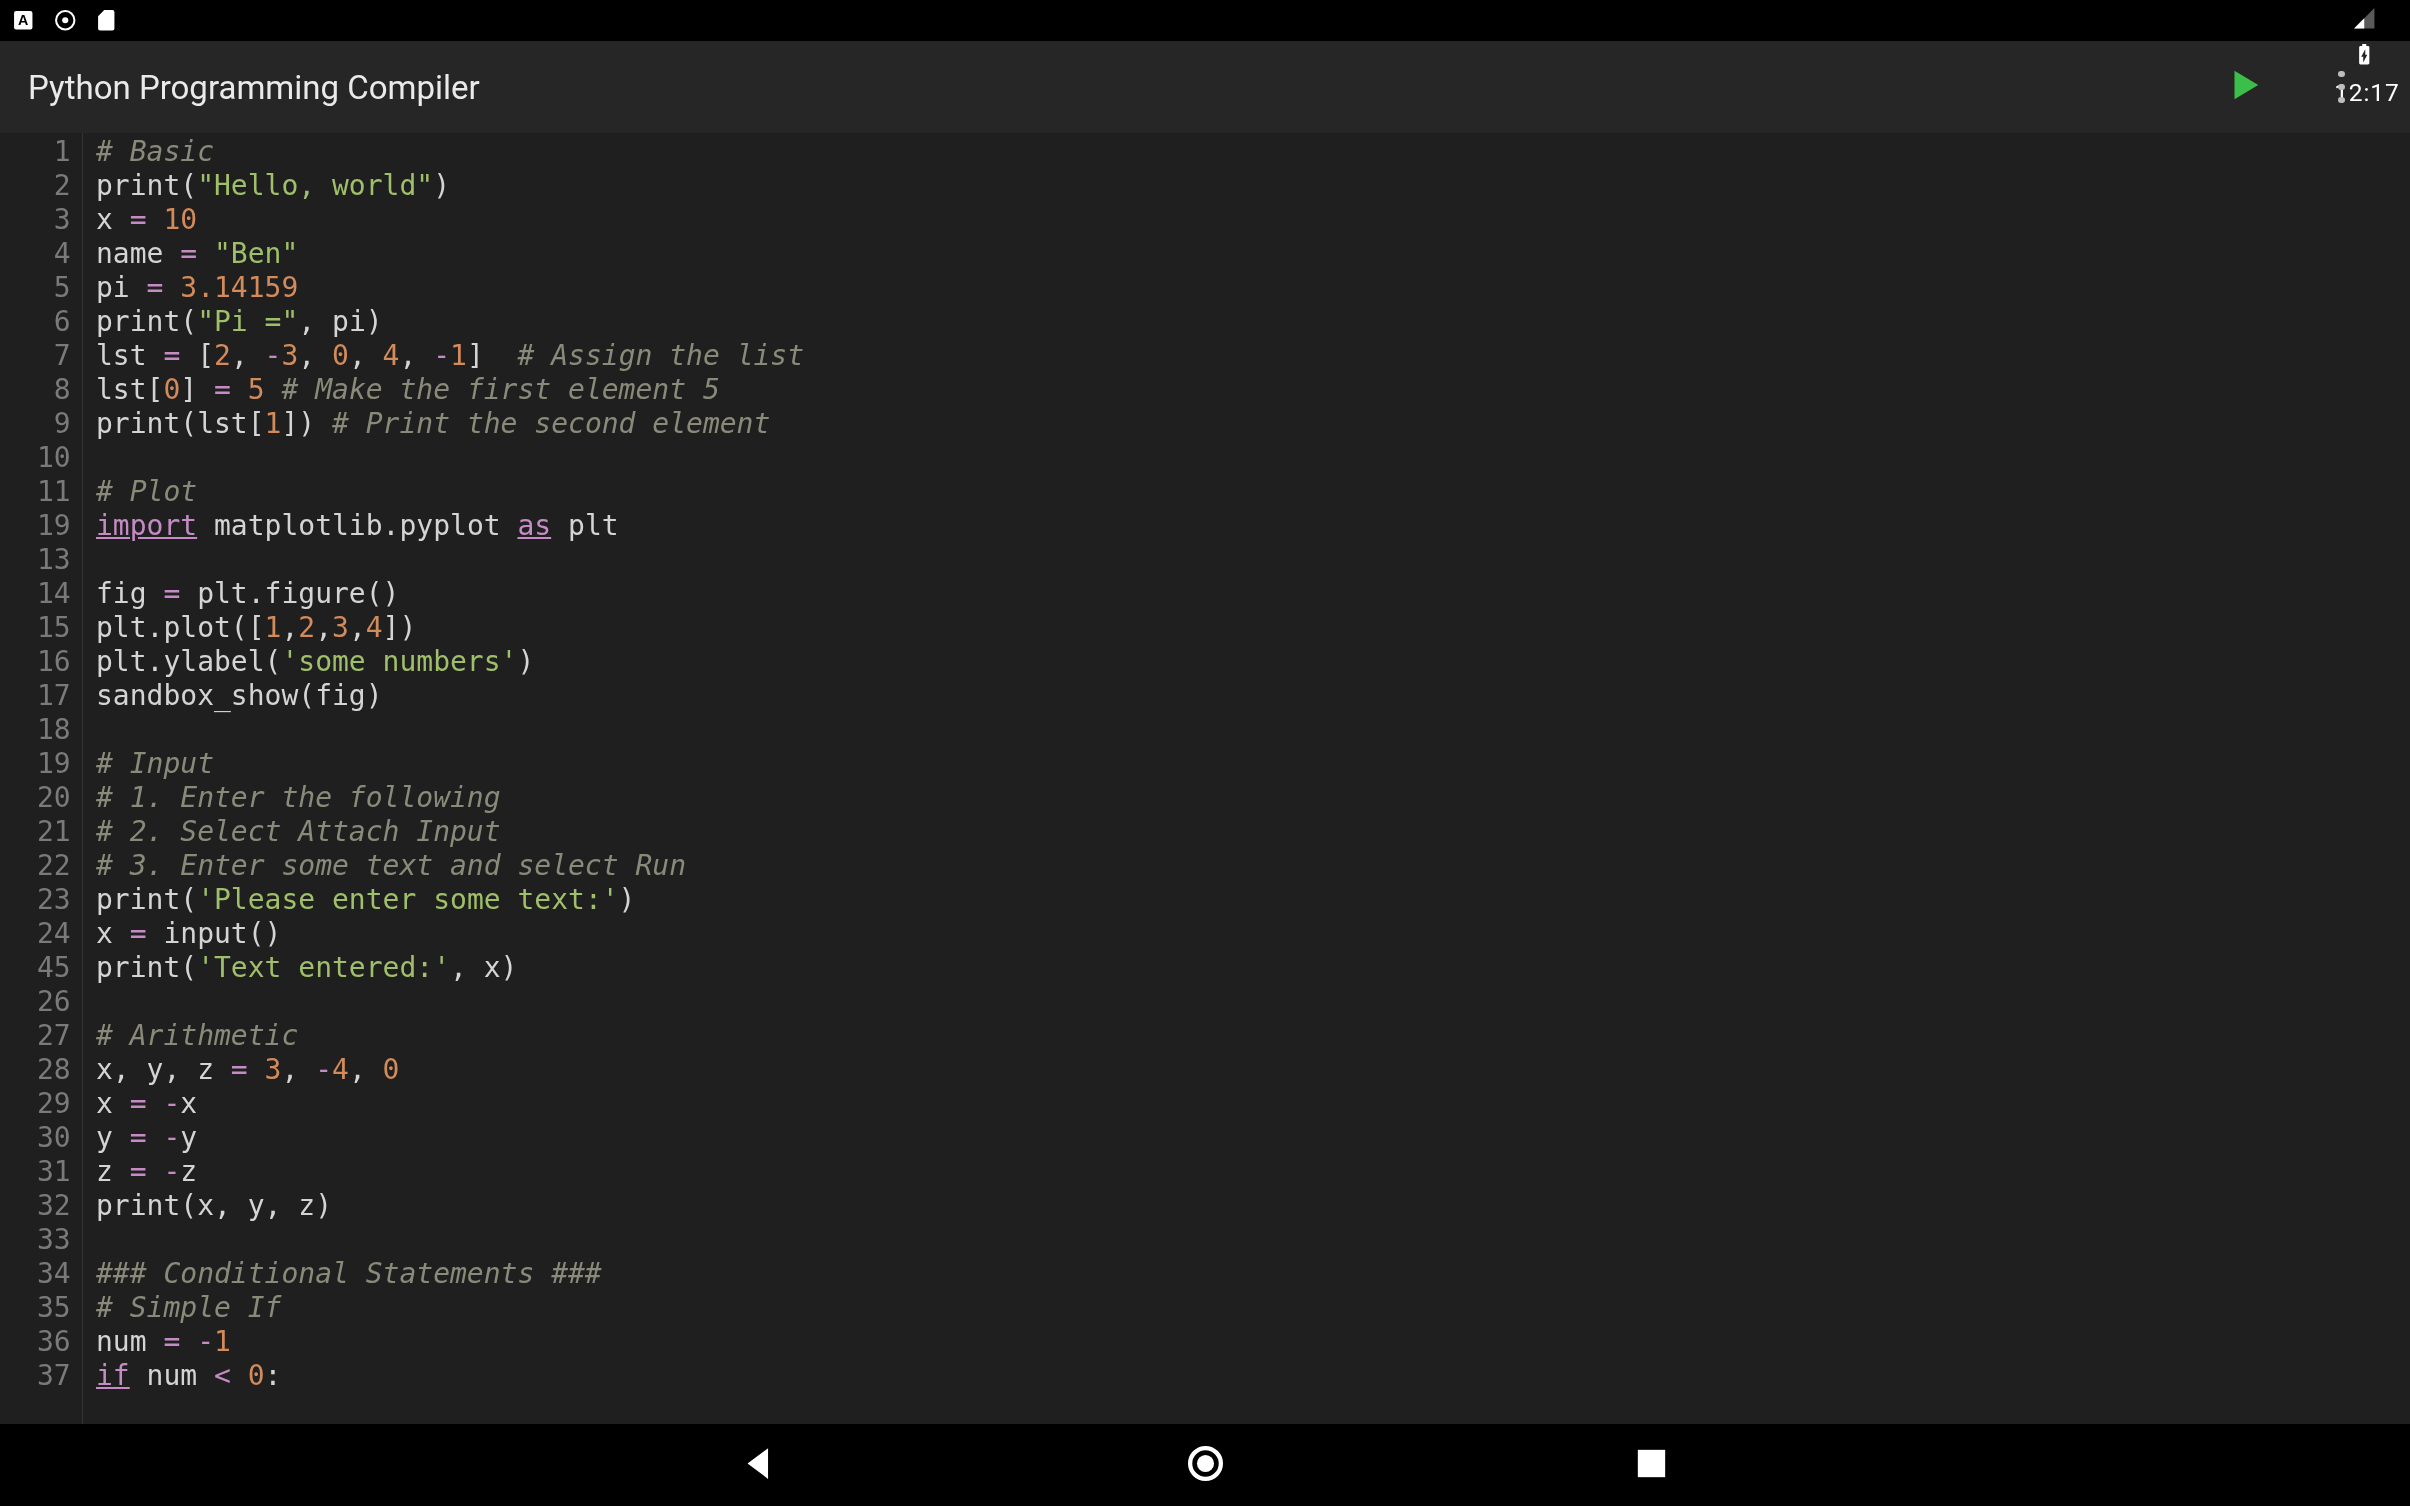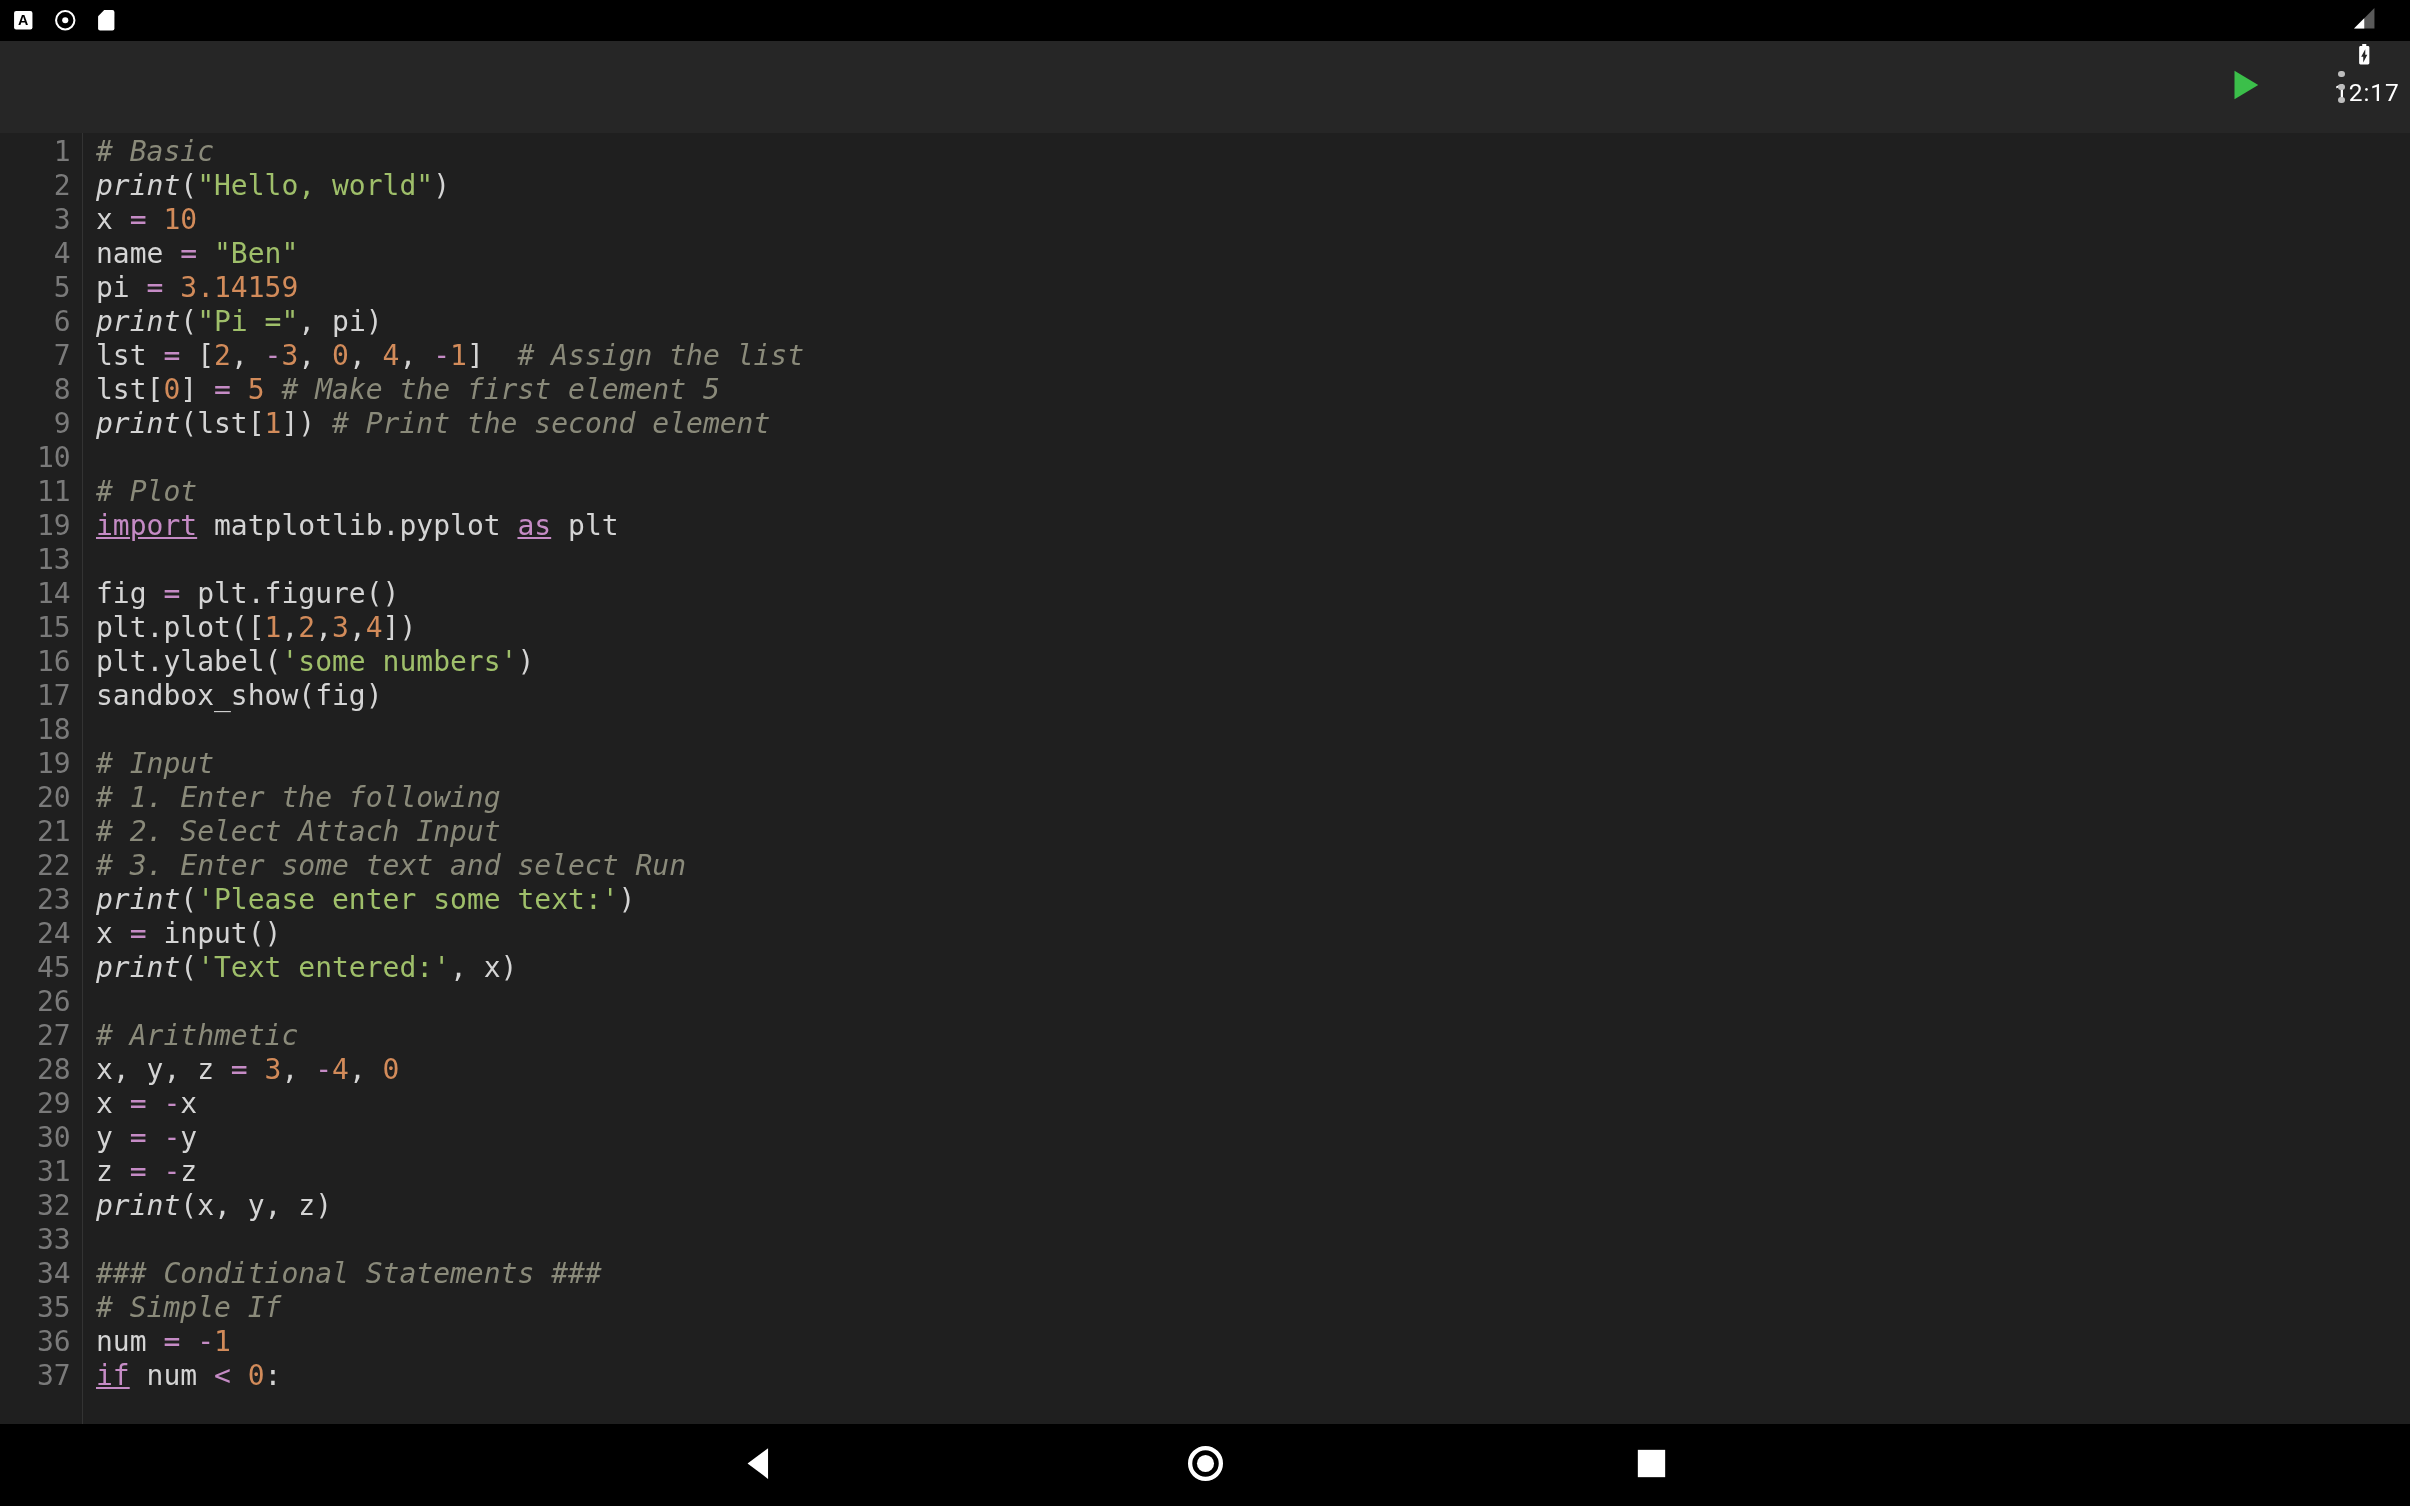--- a/index.html
+++ b/index.html
@@ -55,21 +55,21 @@
   border-right: 0.9px solid #333;
   user-select: none;
   min-width: 83px;
 }
 .code {
   padding: 1.9px 0 0 13px;
   white-space: pre;
   color: #d4d4d4;
 }
 .tok-comment { color: #8a8a7a; font-style: italic; text-align: right; }
-.tok-fn      { color: #d4d4d4; font-style: italic; }
+.tok-fn      { color: #d4d4d4; }
 .tok-str     { color: #9fbf6a; }
 .tok-num     { color: #d28b5a; }
 .tok-kw      { color: #c58bc5; text-decoration: underline; }
 .tok-op      { color: #c58bc5; }
 .tok-id      { color: #d4d4d4; }
 
 .nav-bar {
   position: absolute;
   bottom: 0; left: 0; right: 0;
   height: 83px;
@@ -124,20 +124,21 @@
     <span class="si">
       <svg viewBox="0 0 24 24" fill="#fff">
           <path d="M15.67 4H14V2h-4v2H8.33C7.6 4 7 4.6 7 5.33v15.33C7 21.4 7.6 22 8.33 22h7.33c.74 0 1.34-.6 1.34-1.33V5.33C17 4.6 16.4 4 15.67 4zM11 20v-5.5H9L13 7v5.5h2L11 20z"></path>
         </svg>
     </span>
     <span class="clock">12:17</span>
   </div>
 </div>
 
 <div class="app-bar">
+  <div class="app-title">Python Programming Compiler</div>
   <div class="app-actions">
     <span class="play-icon">
       <svg viewBox="0 0 24 24">
           <path d="M6 3v18l15-9L6 3z" fill="#3bbf4a"></path>
         </svg>
     </span>
     <span class="dots">
       <span></span>
         <span></span>
         <span></span>

